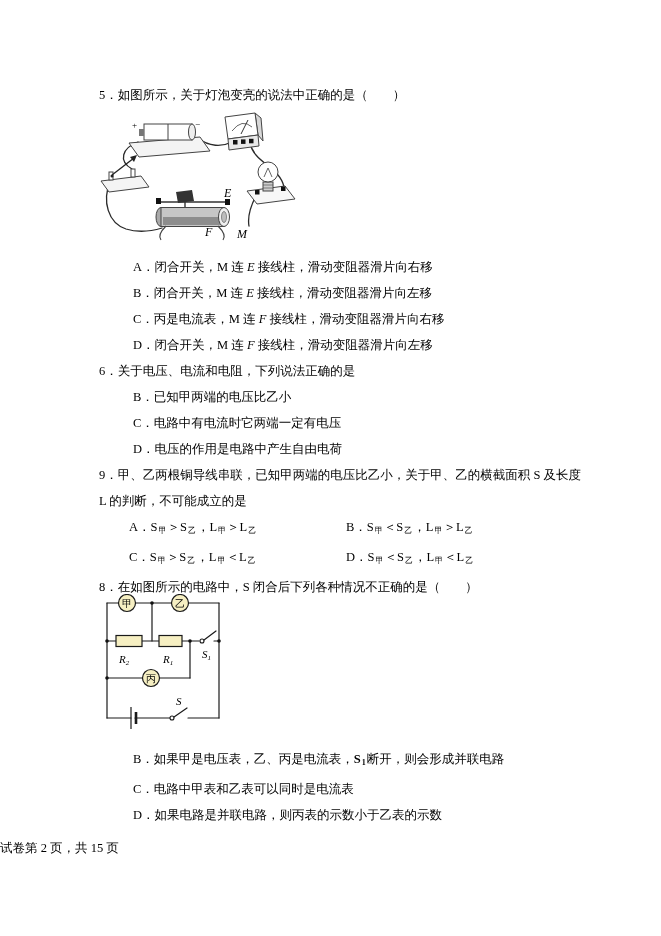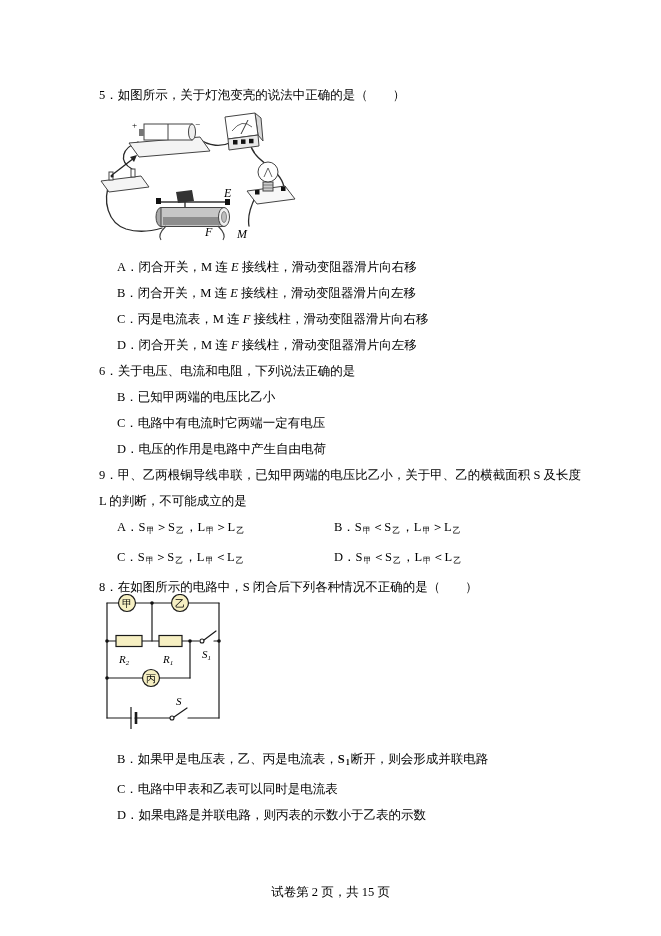--- a/index.html
+++ b/index.html
@@ -5,32 +5,32 @@
   html,body{margin:0;padding:0}
   body{
     width:661px;height:936px;position:relative;overflow:hidden;
     background:#ffffff;color:#000;
     font-family:"Liberation Serif","DejaVu Serif",serif;
     font-size:12.5px;
   }
   .content{position:absolute;left:99px;top:82px;width:480px}
   .line{line-height:26px;white-space:nowrap}
   .wrap{white-space:normal;width:485px;line-height:26px}
-  .opt{margin-left:18px}
+  .opt{margin-left:34px}
   .seg-i{font-style:italic}
   .seg-b{font-weight:bold}
   .seg-bi{font-weight:bold;font-style:italic}
   .seg-sub{font-size:8px;vertical-align:-2px;margin-left:1px;margin-right:1px}
   .seg-bsub{font-size:8px;vertical-align:-2px;font-weight:bold;margin-left:1px;margin-right:1px}
   .fig{display:block}
   .fig5{margin:2px 0 6px 0}
   .fig8{margin:-6px 0 7px 0}
   .q7grid{display:grid;grid-template-columns:217px 1fr;margin-left:18px}
-  .q7grid .line{margin-left:0}
-  .footer{position:absolute;top:884px;left:0;width:661px;text-align:center;line-height:16px}
+  .q7grid .line{margin-left:12px}
+  .footer{position:absolute;top:840px;left:0;width:661px;text-align:left;line-height:16px}
   svg text{font-family:"Liberation Serif","DejaVu Serif",serif}
   .svgit{font-style:italic}
   .wire{fill:none;stroke:#2a2a2a;stroke-width:1.3;stroke-linecap:round}
   .cwire{fill:none;stroke:#1a1a1a;stroke-width:1.2;stroke-linecap:round}
   .comp{stroke:#444;stroke-width:1}
 </style>
 </head>
 <body>
 
 <div class="content">

